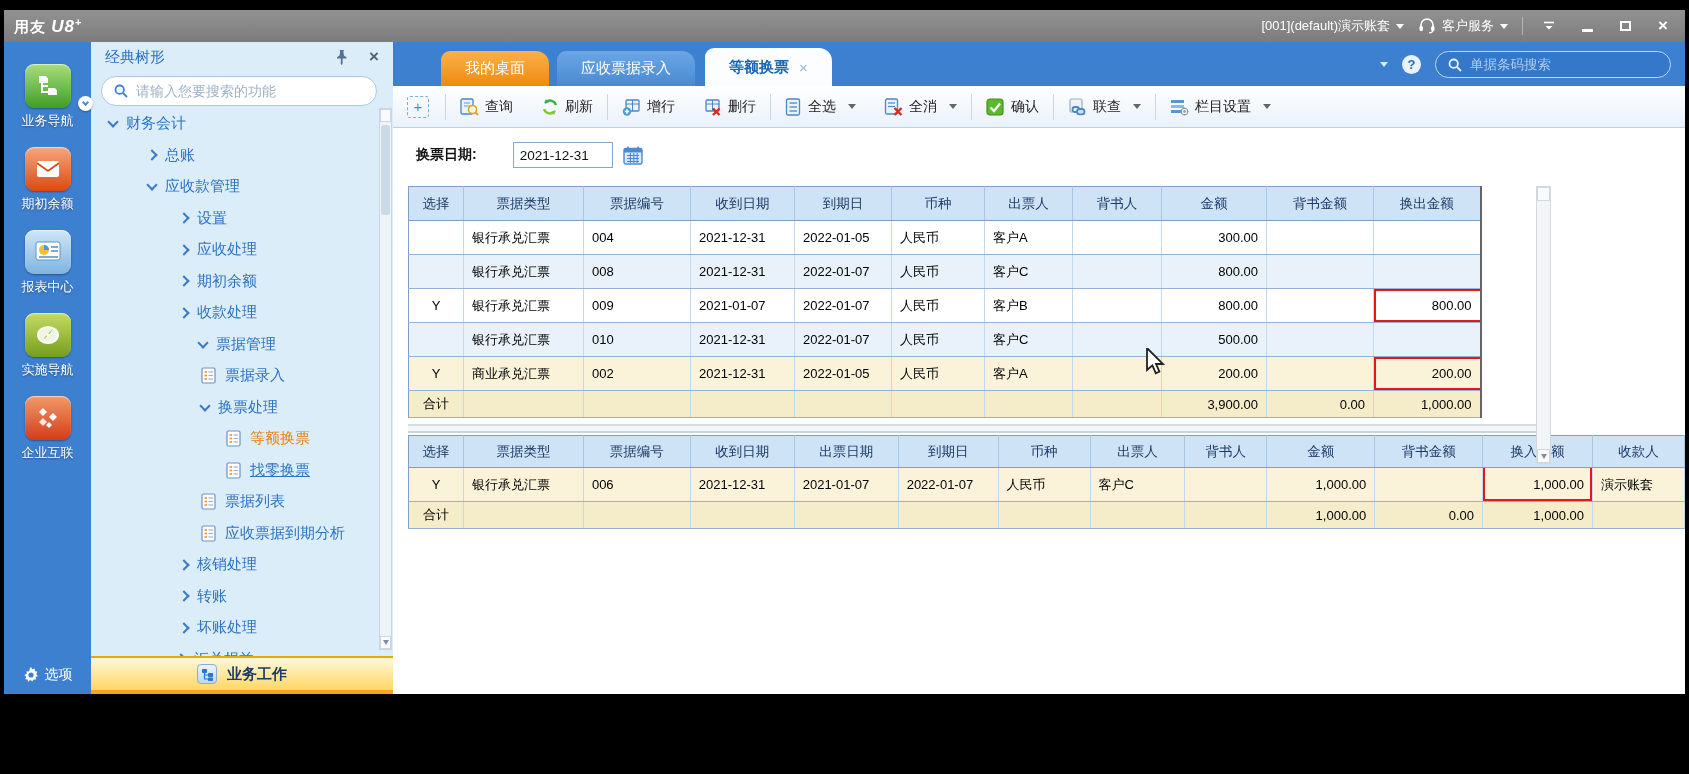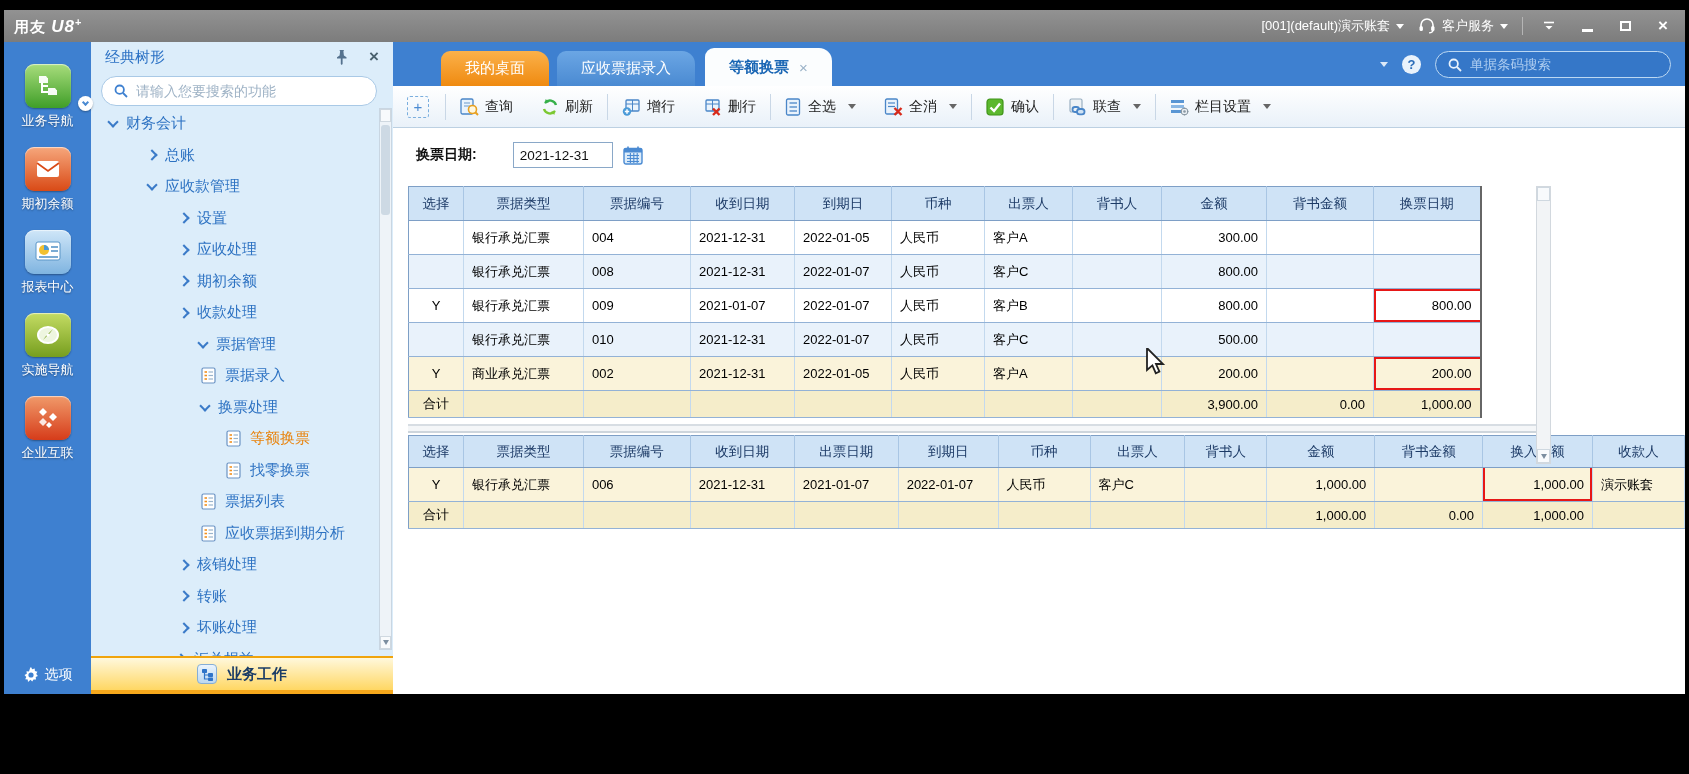--- a/index.html
+++ b/index.html
@@ -352,21 +352,21 @@
                 </g>
                 <g stroke="#9ab4cc" stroke-width="1.2">
                   <line x1="7.5" y1="5" x2="12" y2="5"></line>
                   <line x1="7.5" y1="8.5" x2="12" y2="8.5"></line>
                   <line x1="7.5" y1="12" x2="12" y2="12"></line>
                 </g>
               </svg>
             </span>
             <span>等额换票</span>
           </div>
-          <div class="tree-item" style="padding-left: 135px;">
+          <div class="tree-item" style="padding-left: 135px; text-decoration: underline;">
             <span style="display: flex;">
               <svg class="mini-doc" width="15" height="17" viewBox="0 0 15 17">
                 <rect x="1" y="1" width="13" height="15" rx="1.5" fill="#fff" stroke="#6b93c4" stroke-width="1.2"></rect>
                 <g stroke="#f0901e" stroke-width="1.6">
                   <line x1="3.5" y1="5" x2="6" y2="5"></line>
                   <line x1="3.5" y1="8.5" x2="6" y2="8.5"></line>
                   <line x1="3.5" y1="12" x2="6" y2="12"></line>
                 </g>
                 <g stroke="#9ab4cc" stroke-width="1.2">
                   <line x1="7.5" y1="5" x2="12" y2="5"></line>
@@ -650,21 +650,21 @@
                   <th>选择</th>
                   <th>票据类型</th>
                   <th>票据编号</th>
                   <th>收到日期</th>
                   <th>到期日</th>
                   <th>币种</th>
                   <th>出票人</th>
                   <th>背书人</th>
                   <th>金额</th>
                   <th>背书金额</th>
-                  <th class="darkedge">换票日期</th>
+                  <th class="darkedge">换出金额</th>
                 </tr>
               </thead>
               <tbody>
                 <tr class="r-white">
                   <td style="text-align: center;"></td>
                   <td style="text-align: left;">银行承兑汇票</td>
                   <td style="text-align: left;">004</td>
                   <td style="text-align: left;">2021-12-31</td>
                   <td style="text-align: left;">2022-01-05</td>
                   <td style="text-align: left;">人民币</td>

